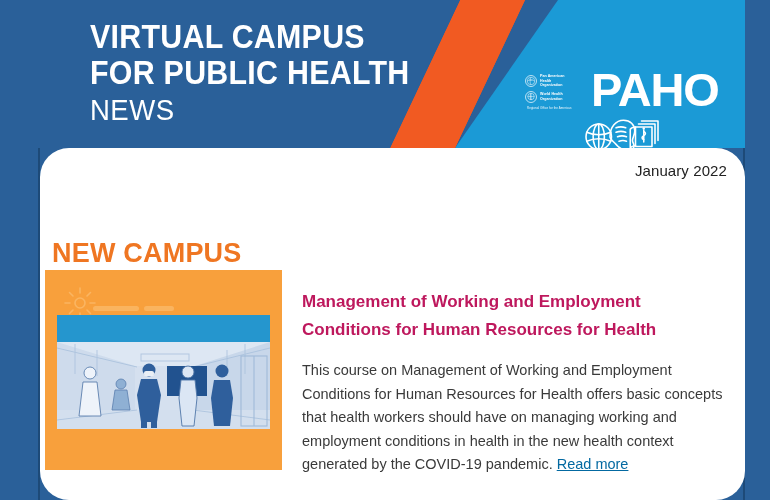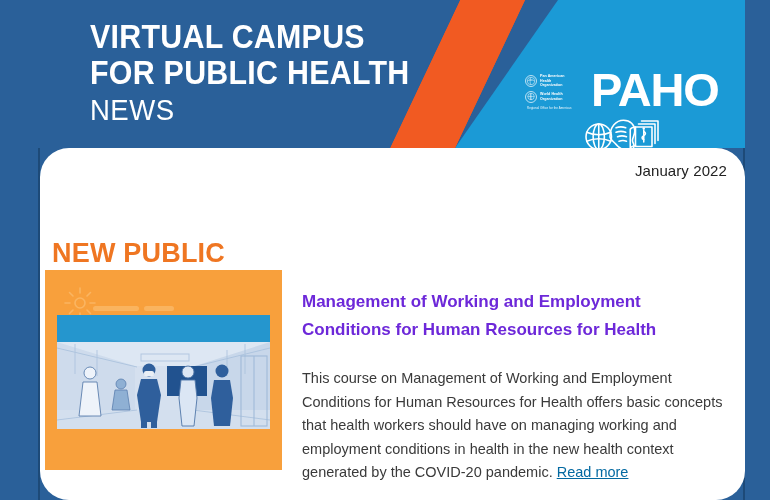--- a/index.html
+++ b/index.html
@@ -208,23 +208,23 @@
 
   .course-body {
     position: absolute;
     left: 262px;
     top: 140px;
     width: 425px;
   }
   .course-title {
     font-size: 17px;
     font-weight: bold;
-    color: #6d28d9;
+    color: #be185d;
     line-height: 1.62;
-    margin: 0 0 24px 0;
+    margin: 0 0 16px 0;
   }
   .course-desc {
     font-size: 14.5px;
     color: #3a3a3a;
     line-height: 1.62;
     margin: 0;
   }
   .read-more {
     color: #0369a1;
     text-decoration: underline;
@@ -322,21 +322,21 @@
         </svg>
 
       </div>
     </div>
   </header>
 
   <main class="sheet">
 
     <div class="issue-date">January 2022</div>
 
-    <h2 class="section-heading">NEW PUBLIC</h2>
+    <h2 class="section-heading">NEW CAMPUS</h2>
 
     <div class="course-thumb">
       <svg class="thumb-svg" viewBox="0 0 237 200" preserveAspectRatio="none">
         <rect x="0" y="0" width="237" height="200" fill="#f8a03c"></rect>
 
         <g stroke="#fbb968" stroke-width="1.6" stroke-linecap="round" opacity="0.85">
           <circle cx="35" cy="33" r="5" fill="none"></circle>
           <path d="M35 23v-5M35 43v5M25 33h-5M45 33h5M28 26l-3.5-3.5M42 26l3.5-3.5M28 40l-3.5 3.5M42 40l3.5 3.5"></path>
         </g>
         <g fill="#fbb968" opacity="0.8">
@@ -396,18 +396,18 @@
 
         <g stroke="#9bb6d6" stroke-width="1.1" fill="none" opacity="0.9">
           <rect x="196" y="86" width="26" height="70"></rect>
           <path d="M209 86v70"></path>
         </g>
       </svg>
     </div>
 
     <div class="course-body">
       <h3 class="course-title">Management of Working and Employment Conditions for Human Resources for Health</h3>
-      <p class="course-desc"><span>This course on Management of Working and Employment Conditions for Human Resources for Health offers basic concepts that health workers should have on managing working and employment conditions in health in the new health context generated by the COVID-20 pandemic.</span>
+      <p class="course-desc"><span>This course on Management of Working and Employment Conditions for Human Resources for Health offers basic concepts that health workers should have on managing working and employment conditions in health in the new health context generated by the COVID-19 pandemic.</span>
         <a class="read-more" href="#">Read more</a>
       </p>
     </div>
   </main>
 </div>
 
 </body></html>

